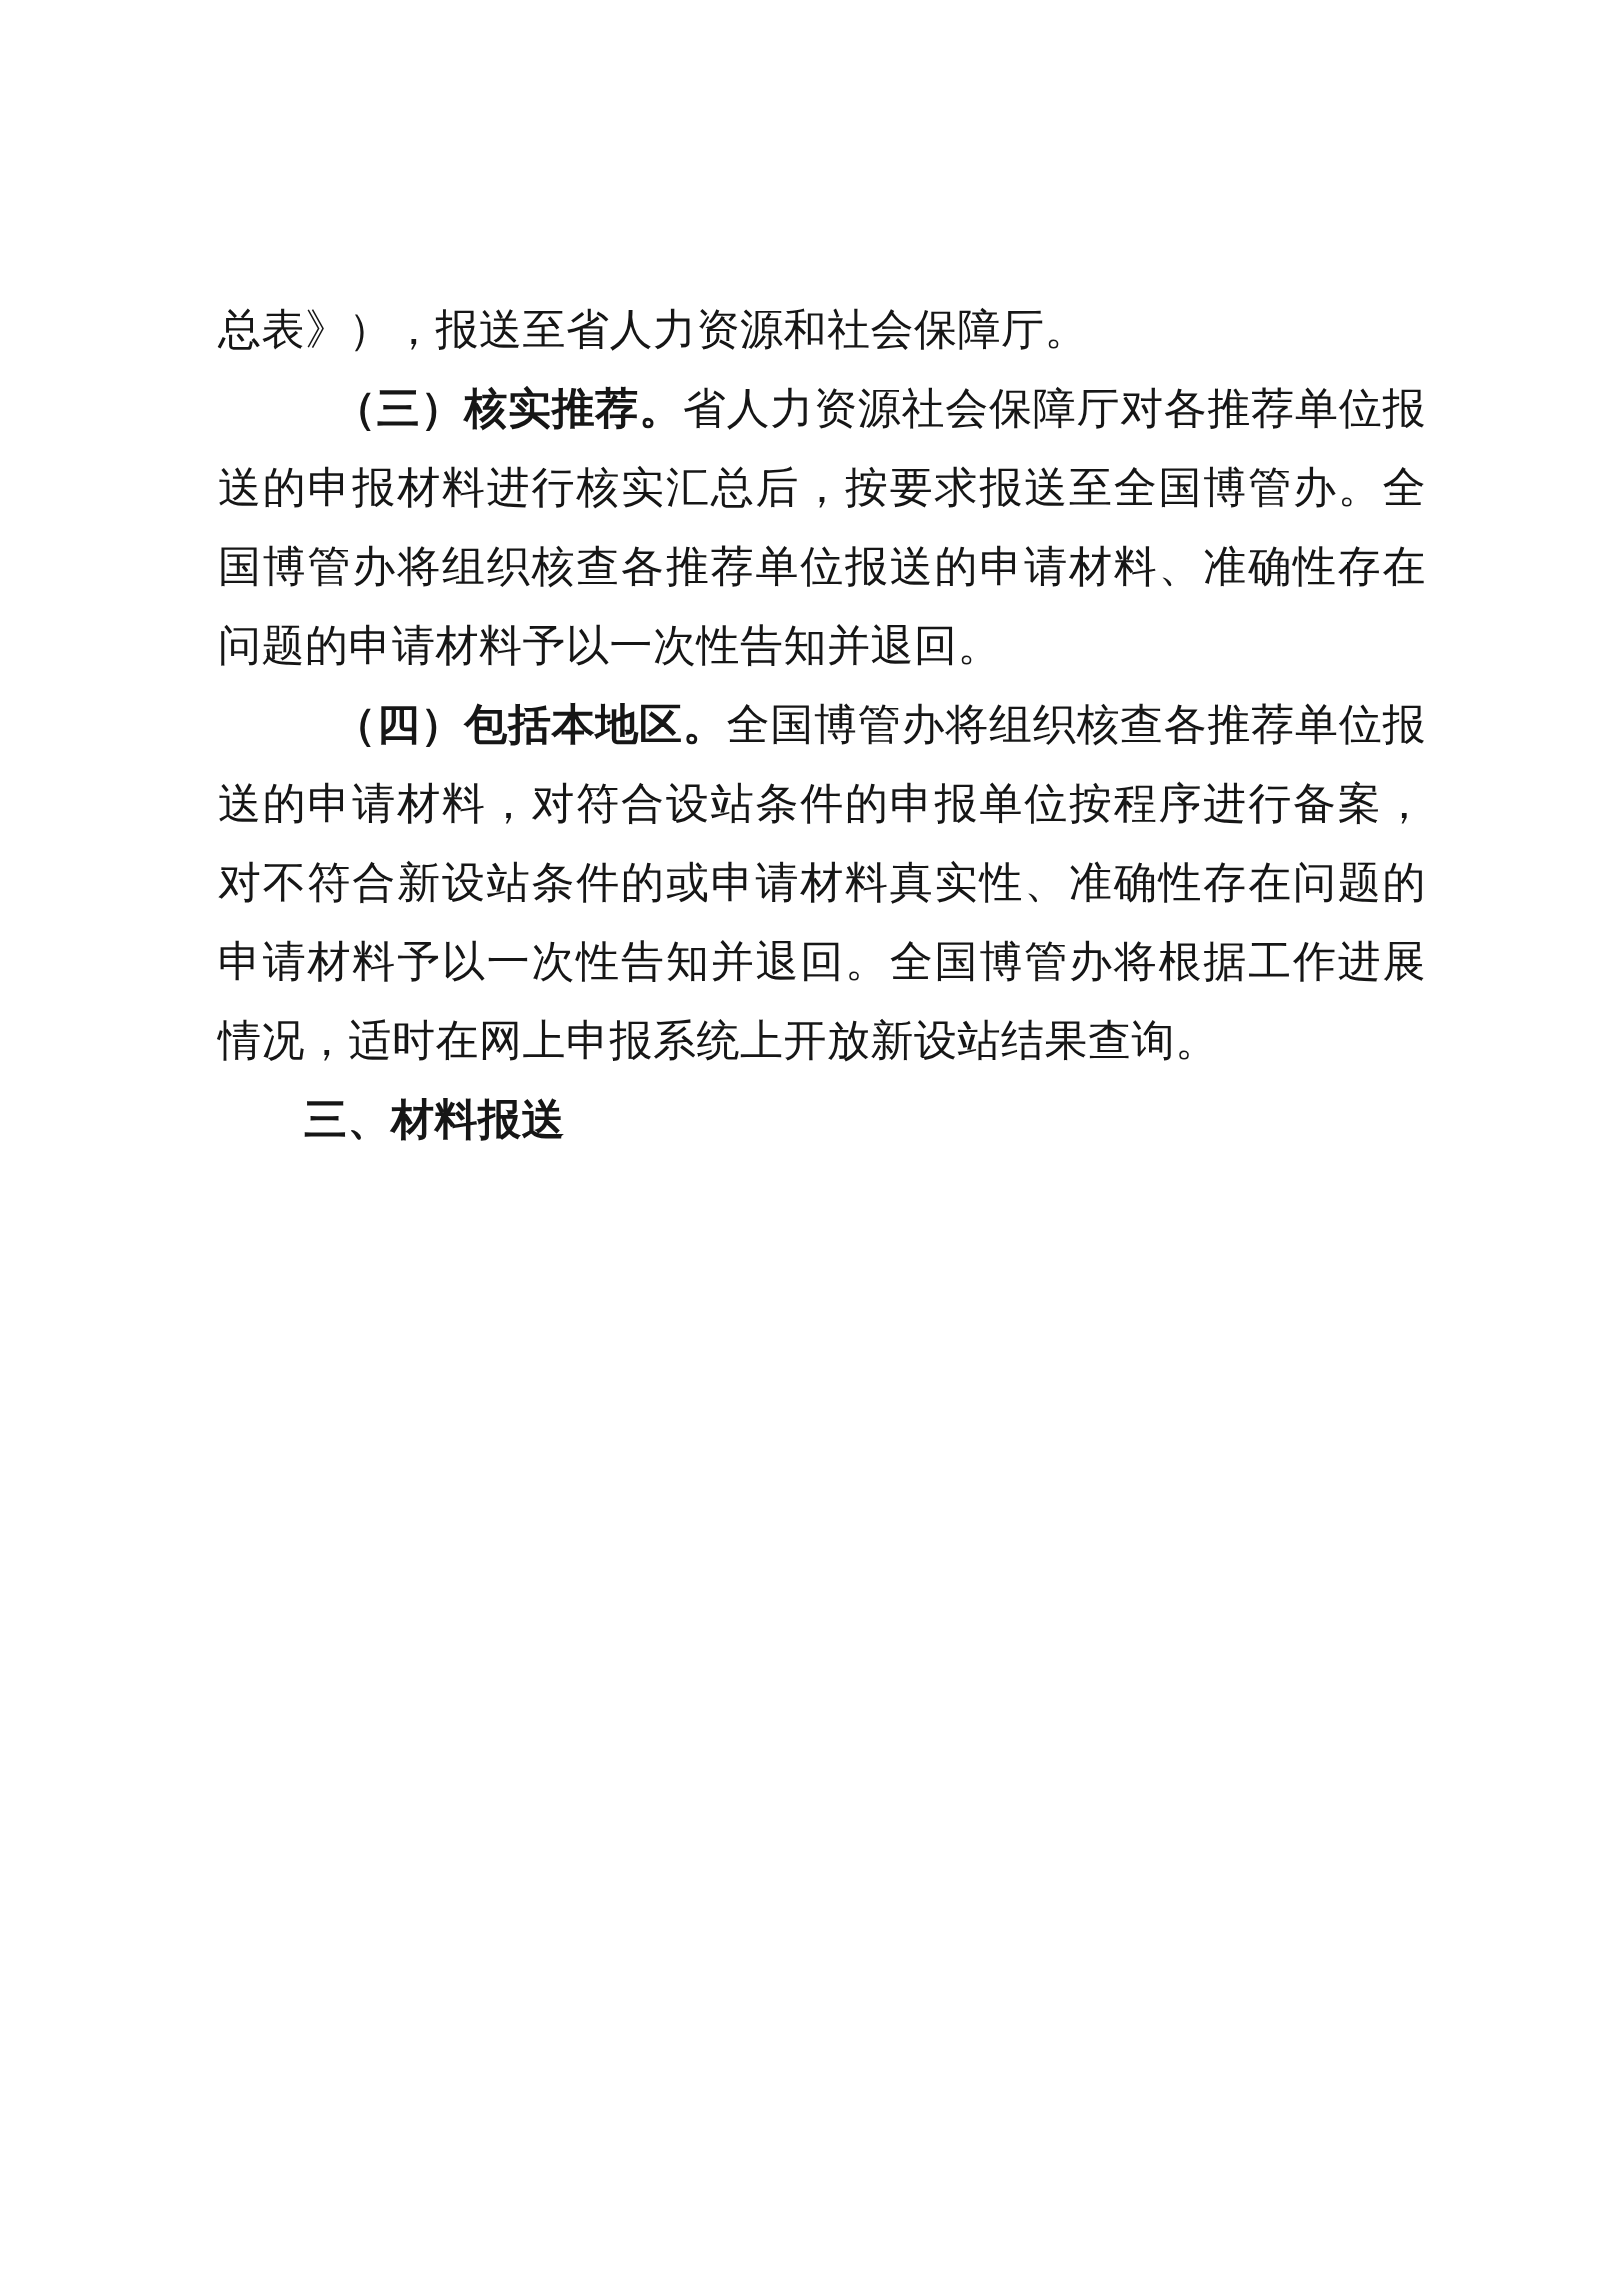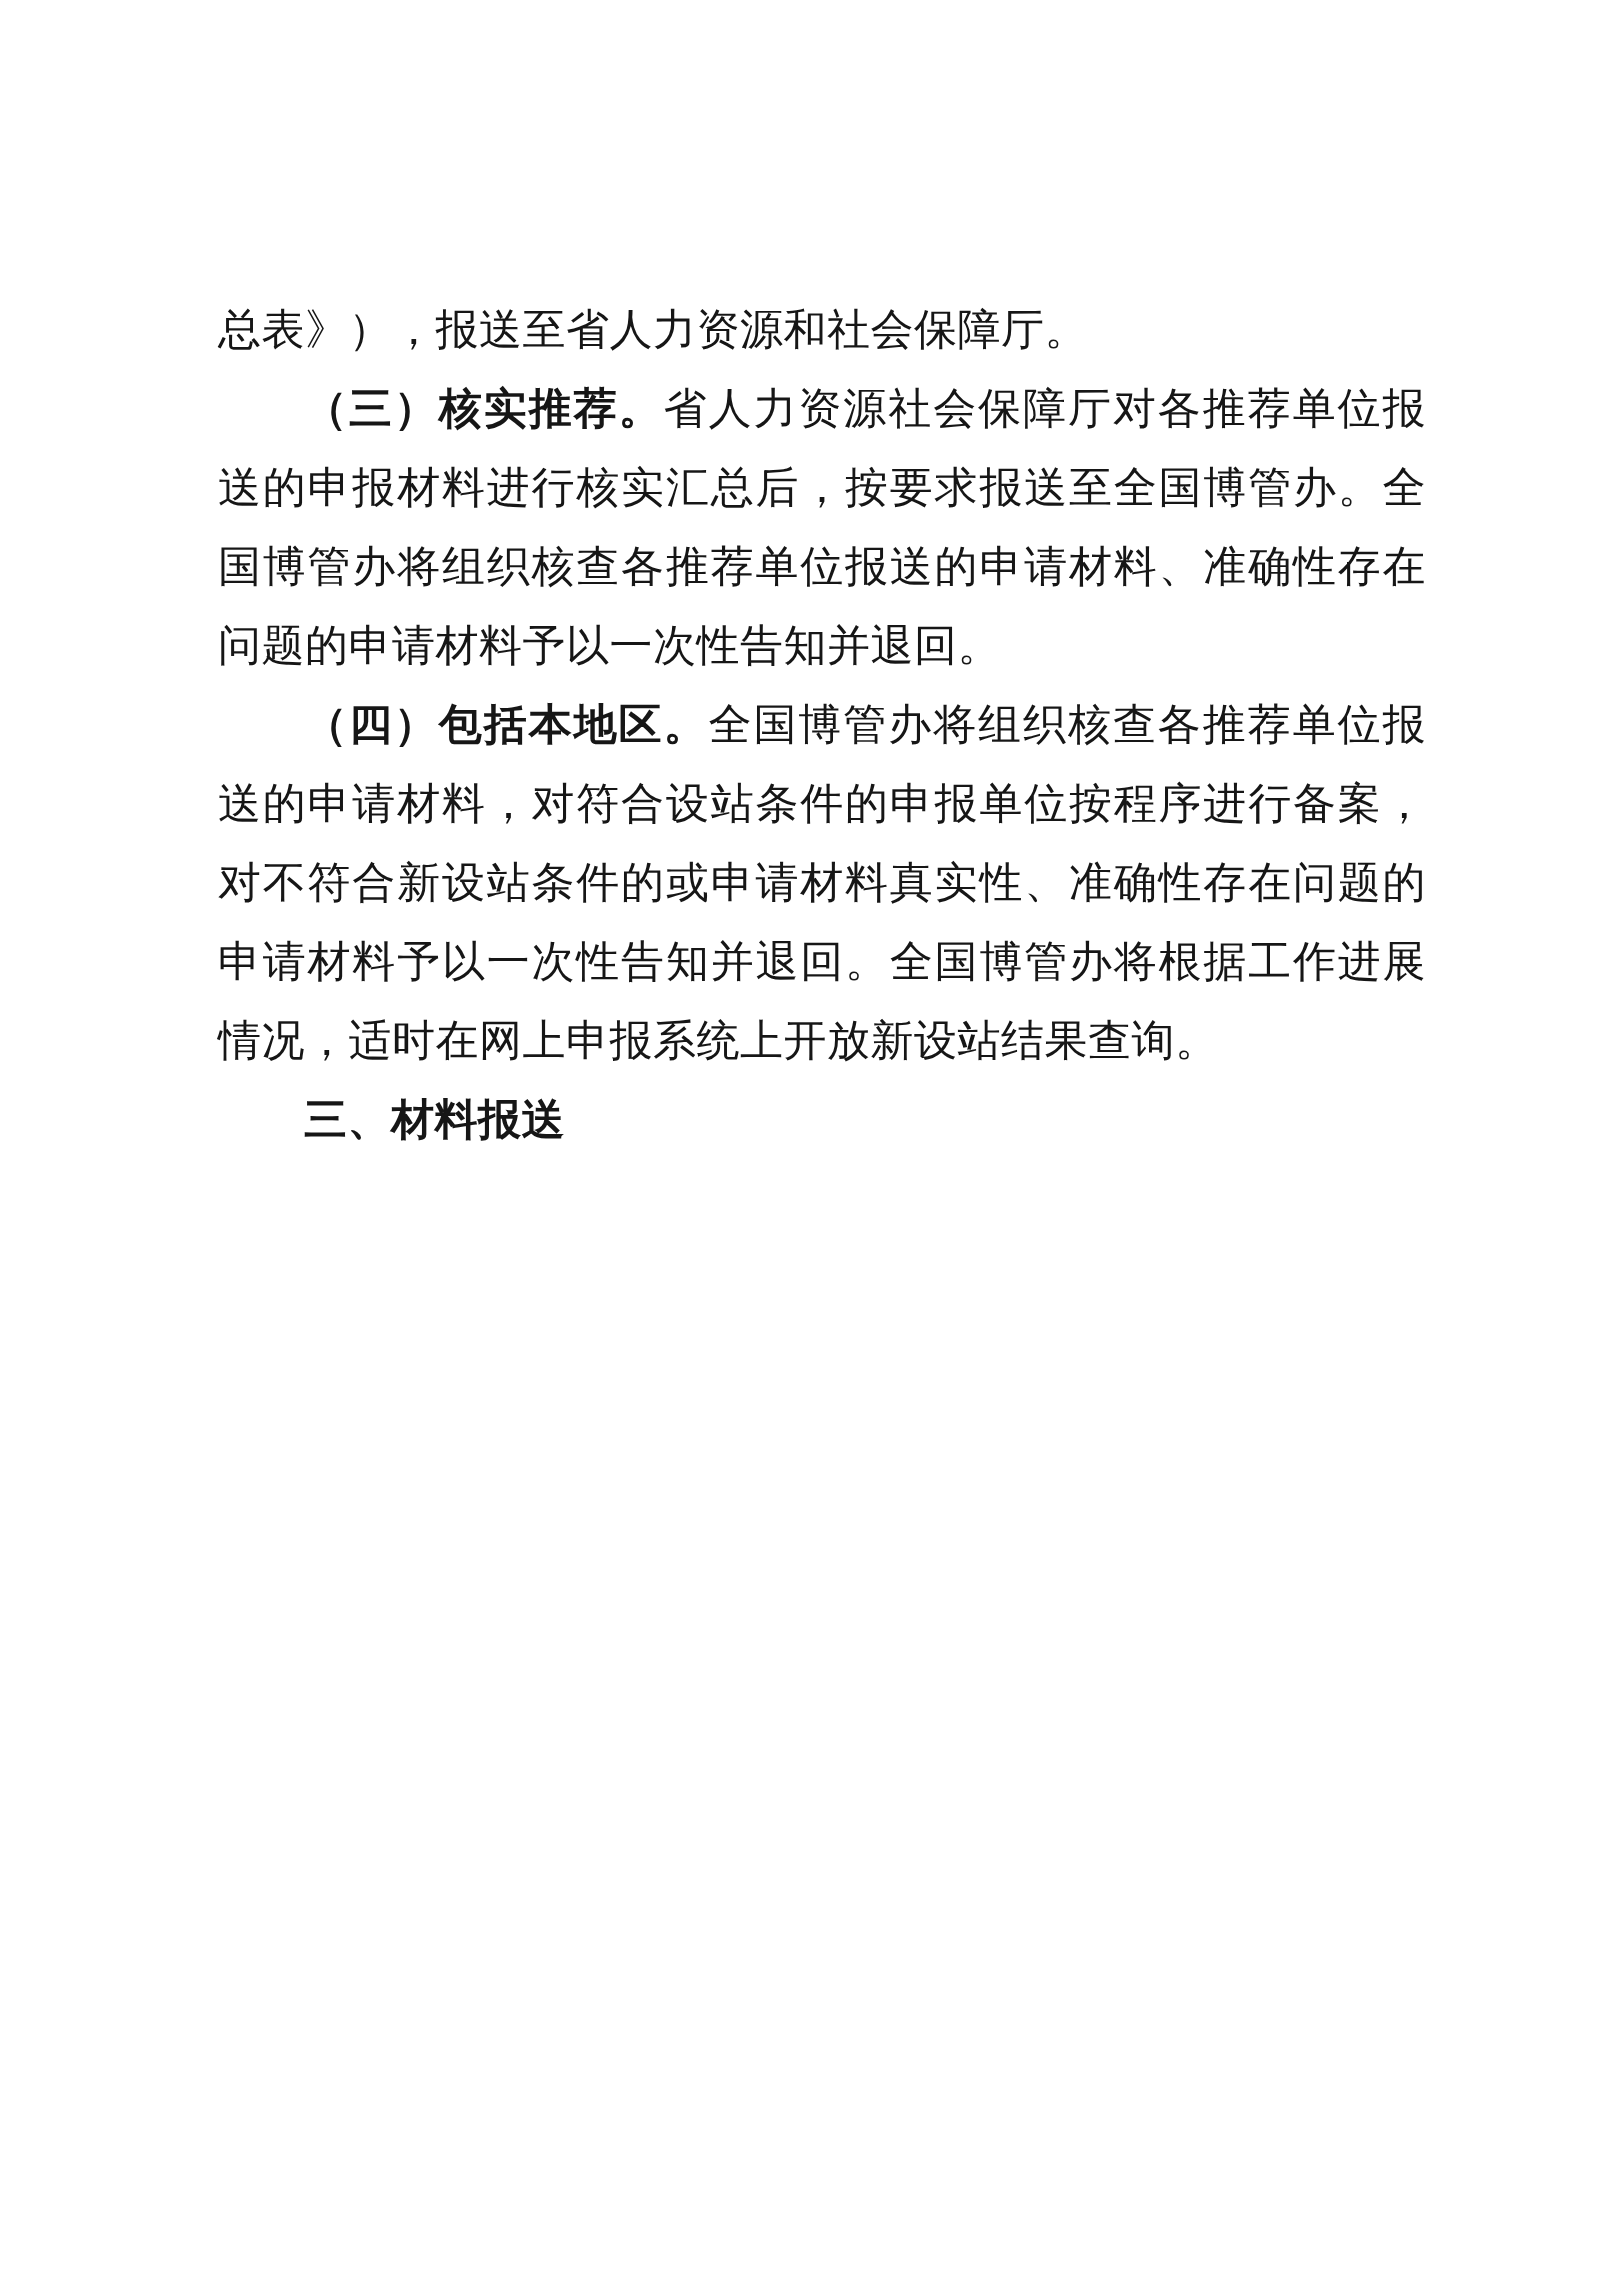--- a/index.html
+++ b/index.html
@@ -30,20 +30,21 @@
     margin: 0;
     padding: 0;
     text-indent: 2em;
   }
   .para.no-indent {
     text-indent: 0;
   }
   .lead {
     font-weight: 700;
     font-family: Liberation Serif, serif;
+    margin-left: 29px;
   }
   .heading {
     font-weight: 700;
     font-family: Liberation Serif, serif;
   }
   .page-number {
     position: absolute;
     left: 0;
     top: 2047px;
     width: 100%;

